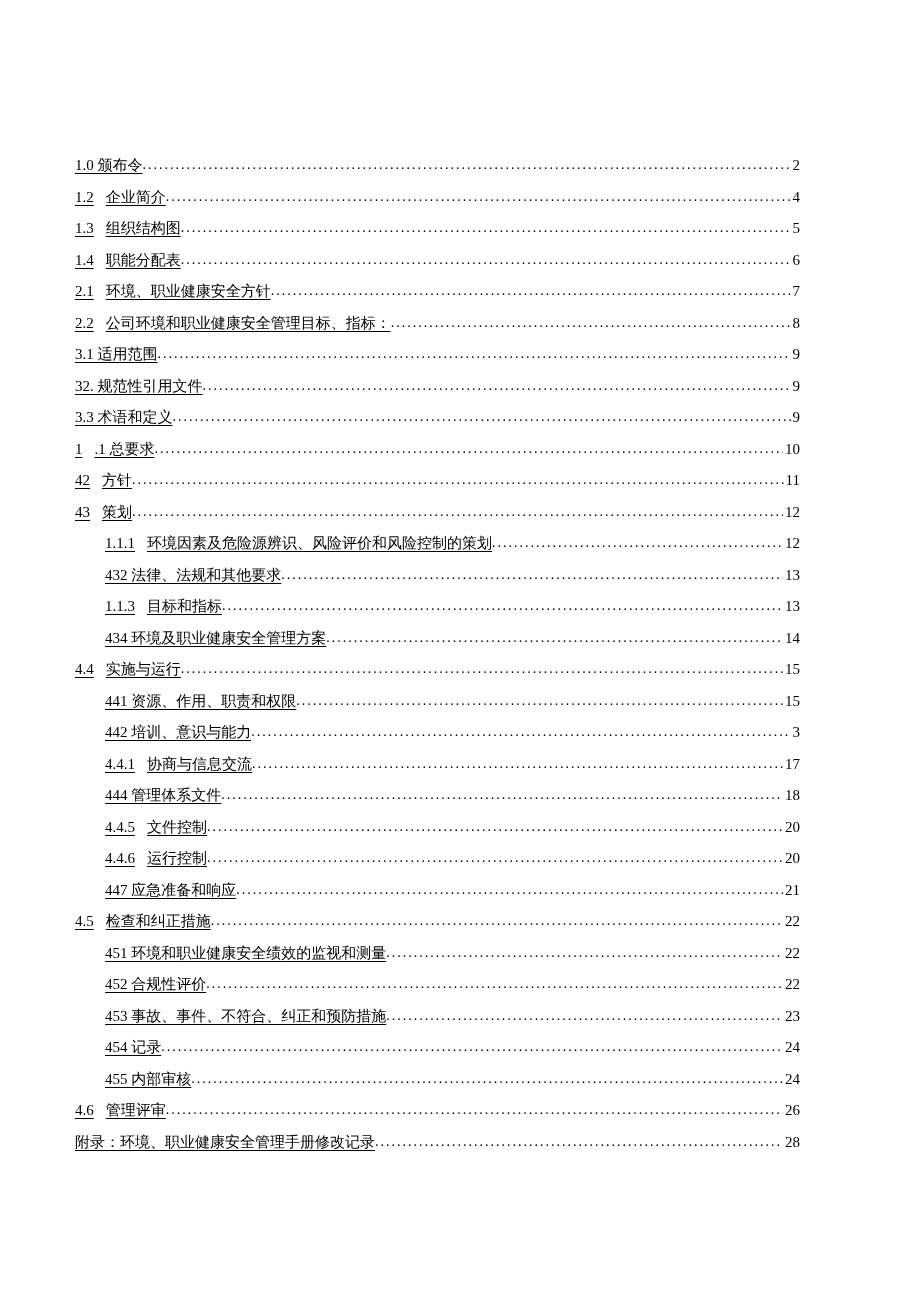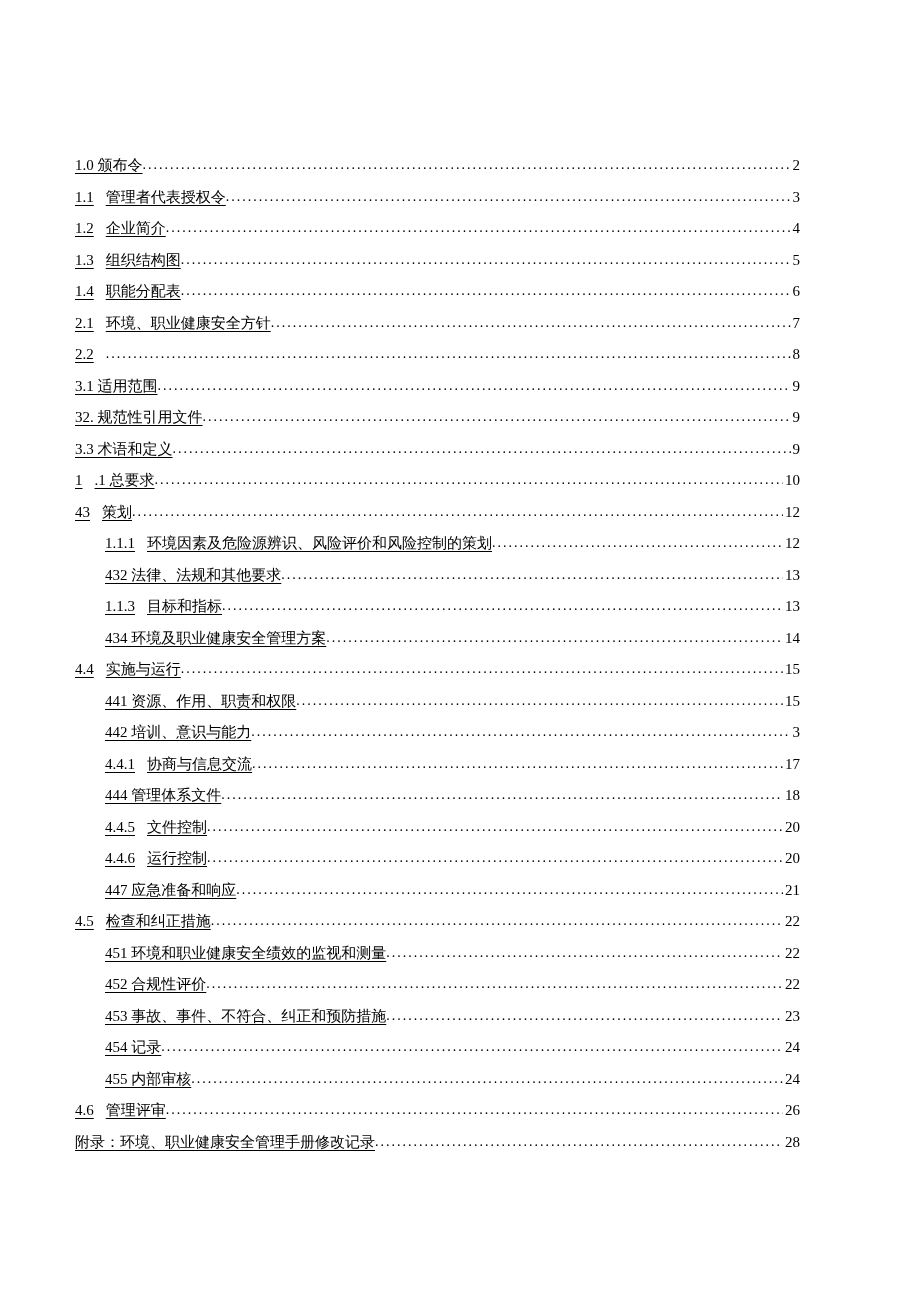--- a/index.html
+++ b/index.html
@@ -61,26 +61,20 @@
 <body>
 
 <div class="page">
   <div id="toc-container">
       <div class="toc-line">
         <span class="toc-label">1.0 颁布令</span>
         <span class="toc-dots"></span>
         <span class="toc-page">2</span>
       </div>
       <div class="toc-line">
-        <span class="toc-num-first">1.1</span>
-        <span class="toc-label">管理者代表授权令</span>
-        <span class="toc-dots"></span>
-        <span class="toc-page">3</span>
-      </div>
-      <div class="toc-line">
         <span class="toc-num-first">1.2</span>
         <span class="toc-label">企业简介</span>
         <span class="toc-dots"></span>
         <span class="toc-page">4</span>
       </div>
       <div class="toc-line">
         <span class="toc-num-first">1.3</span>
         <span class="toc-label">组织结构图</span>
         <span class="toc-dots"></span>
         <span class="toc-page">5</span>
@@ -92,20 +86,21 @@
         <span class="toc-page">6</span>
       </div>
       <div class="toc-line">
         <span class="toc-num-first">2.1</span>
         <span class="toc-label">环境、职业健康安全方针</span>
         <span class="toc-dots"></span>
         <span class="toc-page">7</span>
       </div>
       <div class="toc-line">
         <span class="toc-num-first">2.2</span>
+        <span class="toc-label">公司环境和职业健康安全管理目标、指标：</span>
         <span class="toc-dots"></span>
         <span class="toc-page">8</span>
       </div>
       <div class="toc-line">
         <span class="toc-label">3.1 适用范围</span>
         <span class="toc-dots"></span>
         <span class="toc-page">9</span>
       </div>
       <div class="toc-line">
         <span class="toc-label">32. 规范性引用文件</span>
@@ -115,20 +110,26 @@
       <div class="toc-line">
         <span class="toc-label">3.3 术语和定义</span>
         <span class="toc-dots"></span>
         <span class="toc-page">9</span>
       </div>
       <div class="toc-line">
         <span class="toc-num-first">1</span>
         <span class="toc-label">.1 总要求</span>
         <span class="toc-dots"></span>
         <span class="toc-page">10</span>
+      </div>
+      <div class="toc-line">
+        <span class="toc-num-first">42</span>
+        <span class="toc-label">方针</span>
+        <span class="toc-dots"></span>
+        <span class="toc-page">11</span>
       </div>
       <div class="toc-line">
         <span class="toc-num-first">43</span>
         <span class="toc-label">策划</span>
         <span class="toc-dots"></span>
         <span class="toc-page">12</span>
       </div>
       <div class="toc-line indent-1">
         <span class="toc-num-first">1.1.1</span>
         <span class="toc-label">环境因素及危险源辨识、风险评价和风险控制的策划</span>

